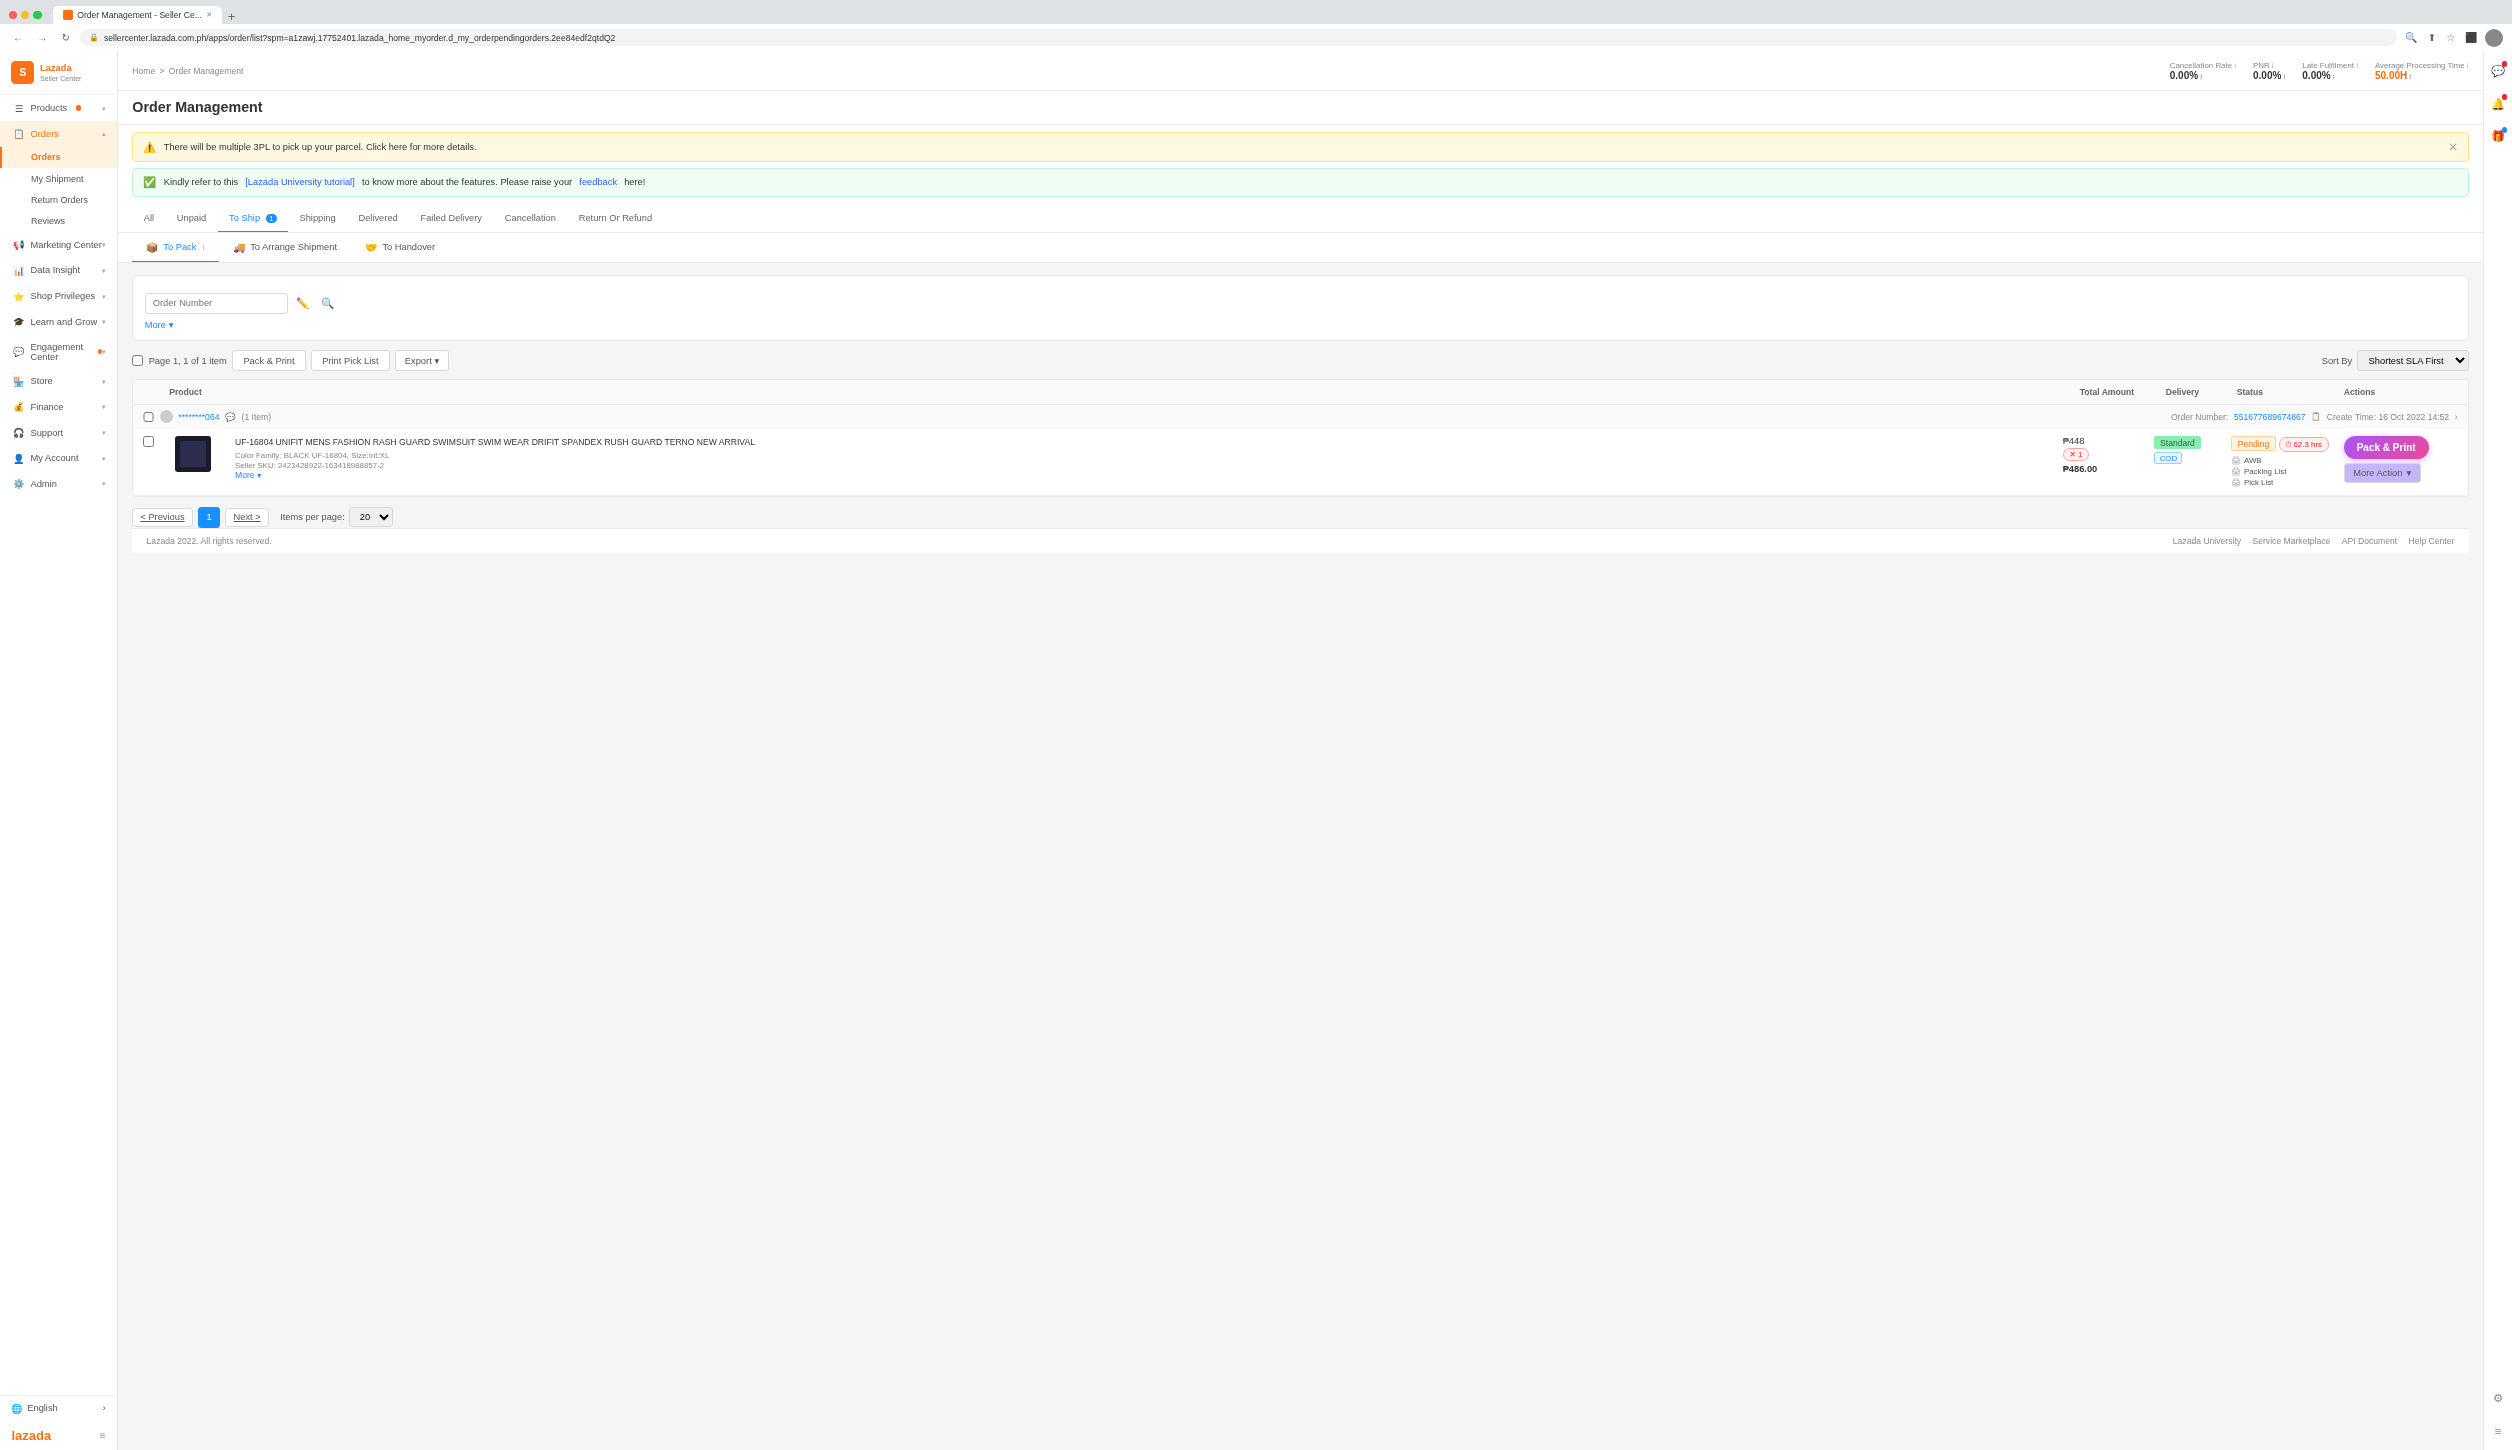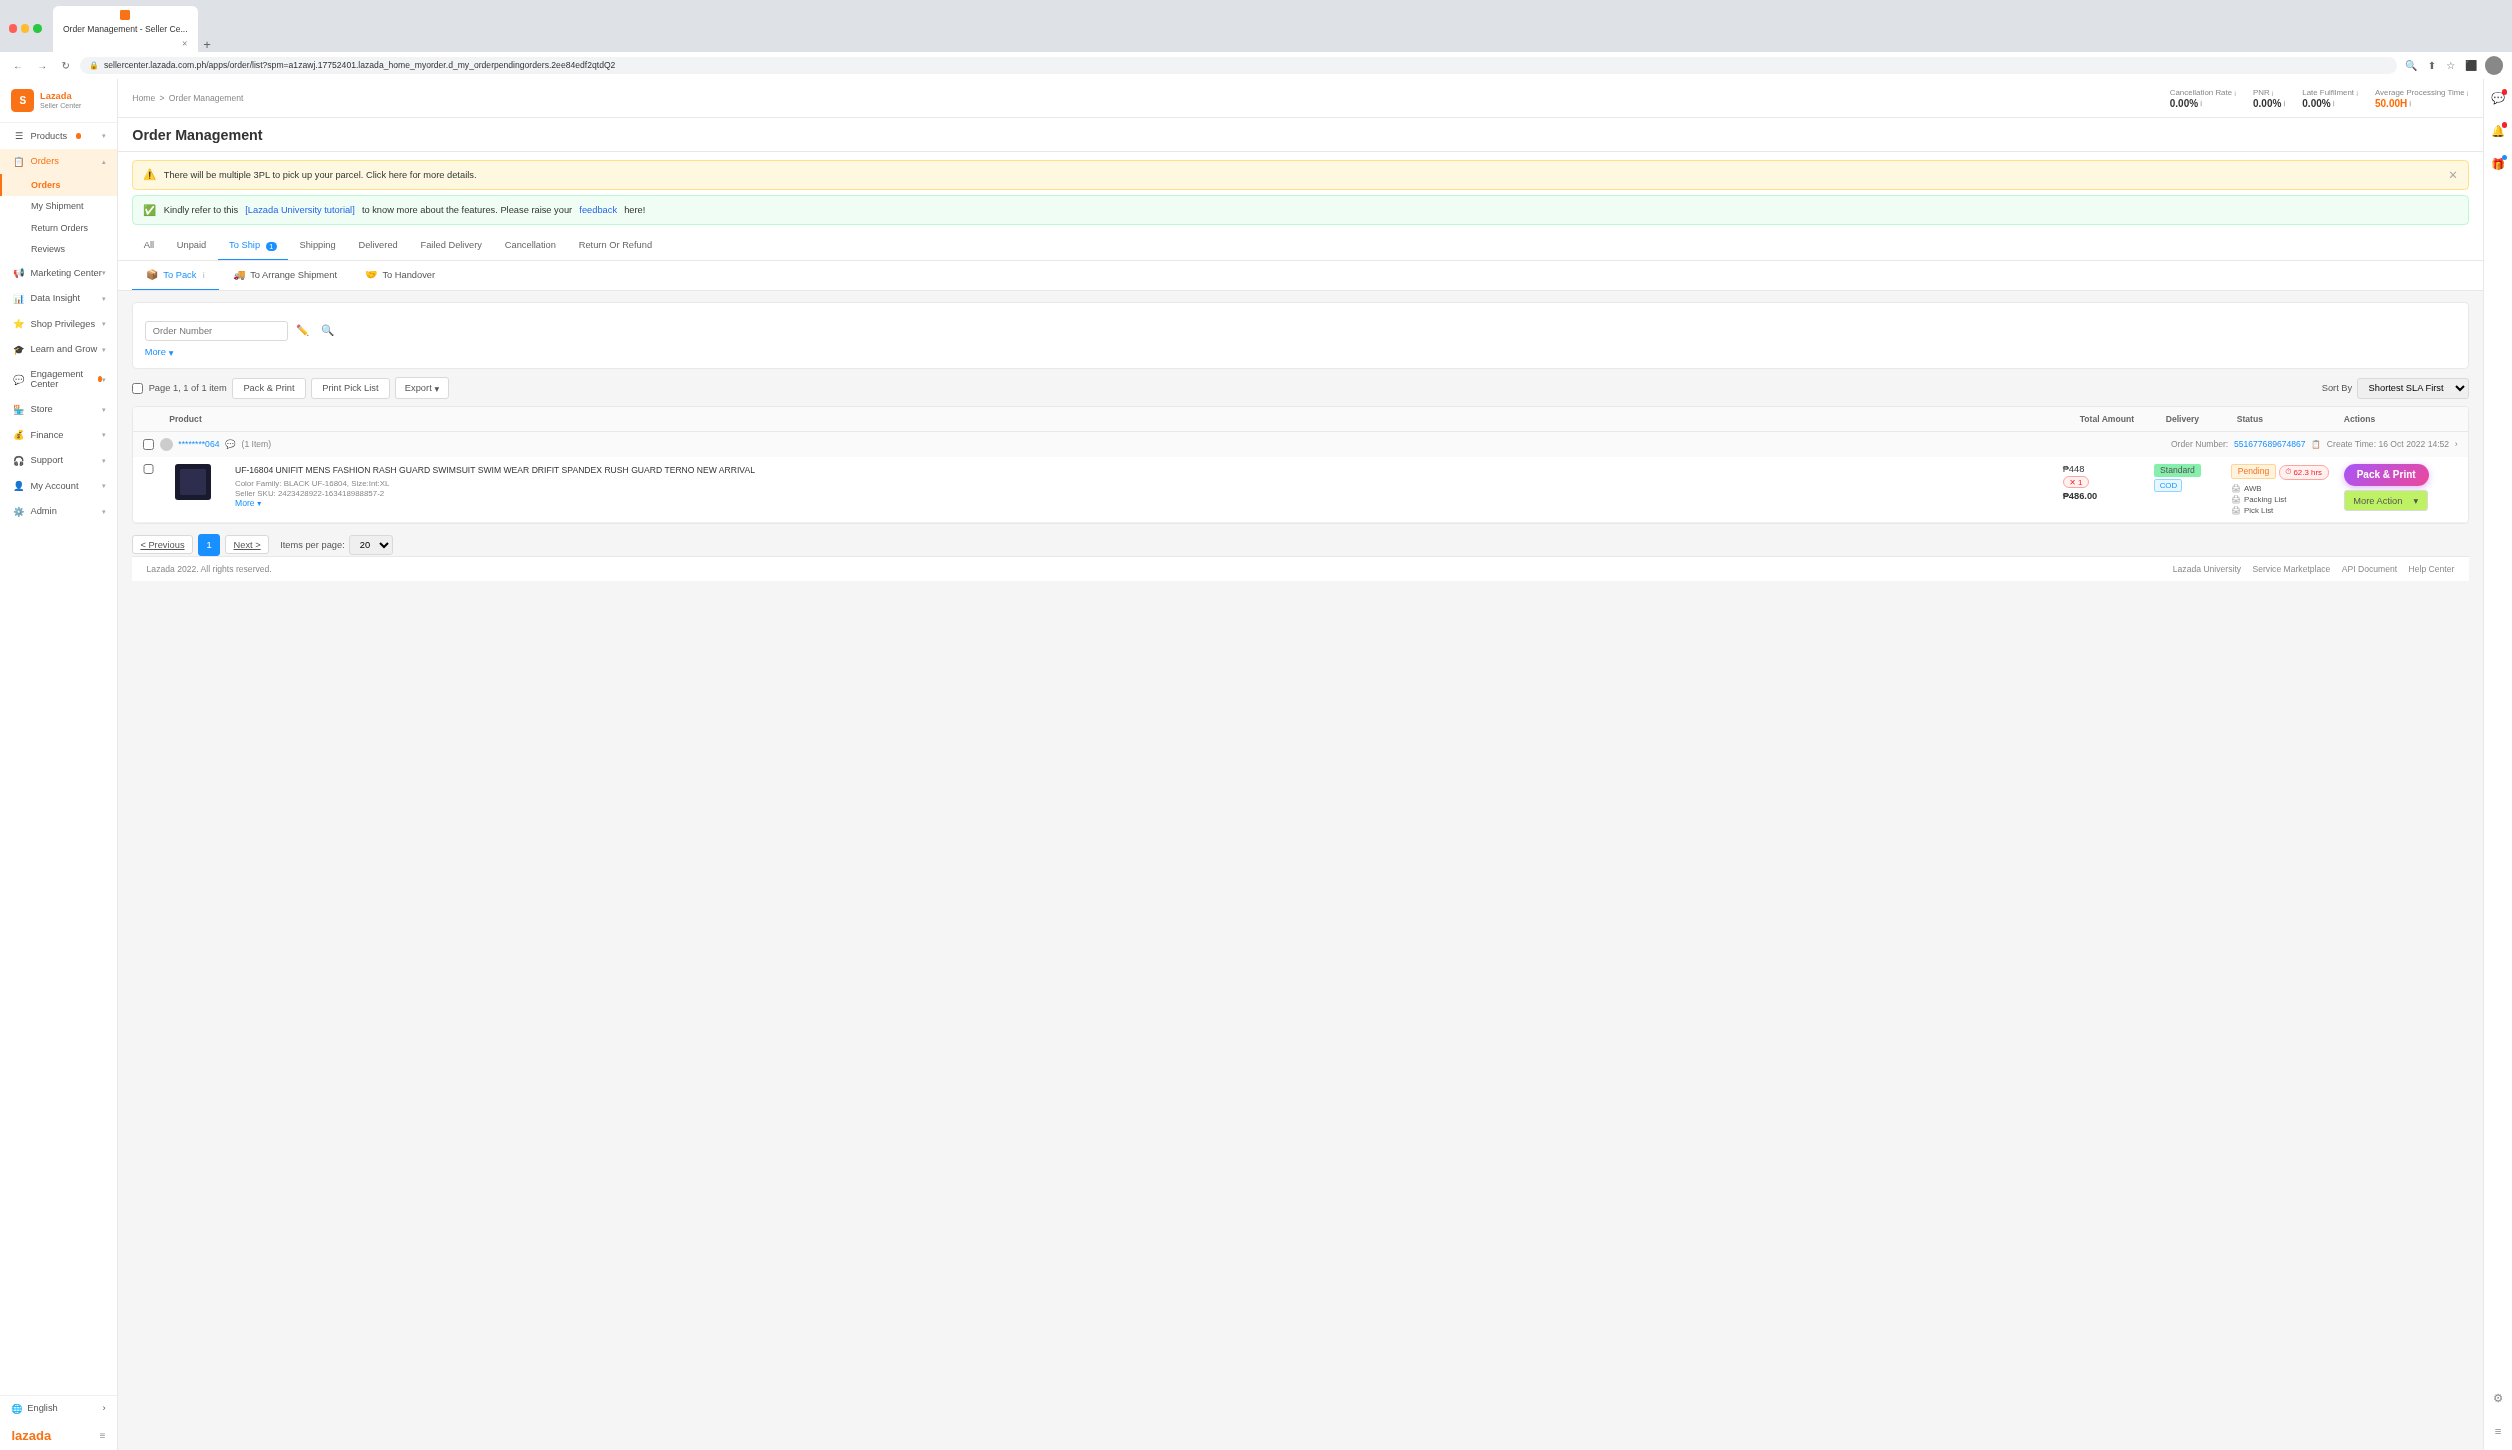--- a/index.html
+++ b/index.html
@@ -6,21 +6,21 @@
     body { font-family: -apple-system, BlinkMacSystemFont, 'Segoe UI', sans-serif; font-size: 9.3px; background: #f5f5f5; color: #333; display: flex; flex-direction: column; height: 100vh; overflow: hidden; }
 
     
     .browser-chrome { background: #dee1e6; padding: 5.7px 8.6px 0; display: flex; align-items: center; gap: 5.7px; }
     .browser-dots { display: flex; gap: 3.6px; }
     .browser-dot { width: 8.6px; height: 8.6px; border-radius: 50%; }
     .dot-red { background: #ff5f57; }
     .dot-yellow { background: #febc2e; }
     .dot-green { background: #28c840; }
     .browser-tab-bar { display: flex; align-items: flex-end; margin-left: 5.7px; }
-    .browser-tab { background: white; border-radius: 5.7px 5.7px 0 0; padding: 4.3px 10px; font-size: 8.6px; display: flex; align-items: center; gap: 4.3px; min-width: 129px; flex-direction: column; }
+    .browser-tab { background: white; border-radius: 5.7px 5.7px 0 0; padding: 4.3px 10px; font-size: 8.6px; display: flex; align-items: center; gap: 4.3px; min-width: 129px; }
     .browser-tab-icon { width: 10px; height: 10px; background: #f97316; border-radius: 1.4px; flex-shrink: 0; }
     .browser-tab-close { margin-left: auto; color: #888; font-size: 7.1px; cursor: pointer; }
     .browser-new-tab { background: none; border: none; font-size: 13px; color: #666; cursor: pointer; padding: 0 5.7px; }
     .browser-nav { background: white; padding: 4.3px 8.6px; display: flex; align-items: center; gap: 5.7px; }
     .nav-btn { background: none; border: none; color: #666; cursor: pointer; font-size: 10px; padding: 2.9px 4.3px; border-radius: 2.9px; }
     .address-bar { flex: 1; background: #f1f3f4; border-radius: 14.3px; padding: 3.6px 10px; font-size: 8.6px; color: #333; display: flex; align-items: center; gap: 4.3px; }
     .address-bar-lock { color: #555; font-size: 7.9px; }
     .nav-actions { display: flex; gap: 4.3px; }
     .nav-action-btn { background: none; border: none; color: #666; cursor: pointer; font-size: 10px; padding: 2.9px; }
 
@@ -133,21 +133,21 @@
     .delivery-badge { display: inline-block; background: #86efac; color: #555; border-radius: 2.1px; padding: 1.4px 5.7px; font-size: 8.6px; margin-bottom: 2.9px; }
     .cod-badge { display: inline-block; background: #e6f7ff; color: #1890ff; border: 0.7px solid #91d5ff; border-radius: 2.1px; padding: 0.7px 4.3px; font-size: 7.9px; }
     .status-cell { }
     .status-badge { display: inline-block; background: #fff3e0; color: #f97316; border: 0.7px solid #ffd591; border-radius: 2.1px; padding: 1.4px 5.7px; font-size: 8.6px; margin-bottom: 4.3px; }
     .timer-badge { display: inline-flex; align-items: center; gap: 2.1px; background: #fff1f0; color: #f5222d; border: 0.7px solid #ffa39e; border-radius: 7.1px; padding: 1.4px 5.7px; font-size: 7.9px; margin-bottom: 4.3px; }
     .doc-list { display: flex; flex-direction: column; gap: 2.1px; }
     .doc-item { display: flex; align-items: center; gap: 2.9px; font-size: 7.9px; color: #555; }
     .doc-icon { color: #888; font-size: 7.9px; }
     .actions-cell { display: flex; flex-direction: column; gap: 4.3px; align-items: flex-start; }
     .pack-print-btn { background: linear-gradient(135deg, #a855f7, #ec4899); color: white; border: none; border-radius: 14.3px; padding: 5.7px 13px; font-size: 10px; font-weight: 600; cursor: pointer; box-shadow: 0 2.1px 7.1px rgba(168, 85, 247, 0.4); }
-    .more-action-btn { display: flex; align-items: center; gap: 11px; padding: 3.6px 8.6px; border: 0.7px solid #d9d9d9; border-radius: 2.9px; background: #bef264; cursor: pointer; font-size: 9.3px; color: #555; }
+    .more-action-btn { display: flex; align-items: center; gap: 4px; padding: 3.6px 8.6px; border: 0.7px solid #d9d9d9; border-radius: 2.9px; background: #c4b5fd; cursor: pointer; font-size: 9.3px; color: #555; }
 
     
     .pagination { display: flex; align-items: center; gap: 5.7px; margin-top: 10px; }
     .pagination-btn { padding: 3.6px 7.1px; border: 0.7px solid #d9d9d9; border-radius: 2.9px; background: white; cursor: pointer; font-size: 9.3px; color: #555; display: flex; align-items: center; gap: 2.9px; text-decoration: underline; }
     .pagination-btn:disabled { color: #ccc; cursor: not-allowed; }
     .pagination-page { width: 21.4px; height: 21.4px; border-radius: 2.9px; display: flex; align-items: center; justify-content: center; cursor: pointer; font-size: 9.3px; border: 0.7px solid #1890ff; background: #1890ff; color: white; }
     .items-per-page { display: flex; align-items: center; gap: 4.3px; font-size: 9.3px; color: #555; margin-left: 5.7px; }
     .items-select { border: 0.7px solid #d9d9d9; border-radius: 2.9px; padding: 2.9px 5.7px; font-size: 9.3px; cursor: pointer; }
 
     

